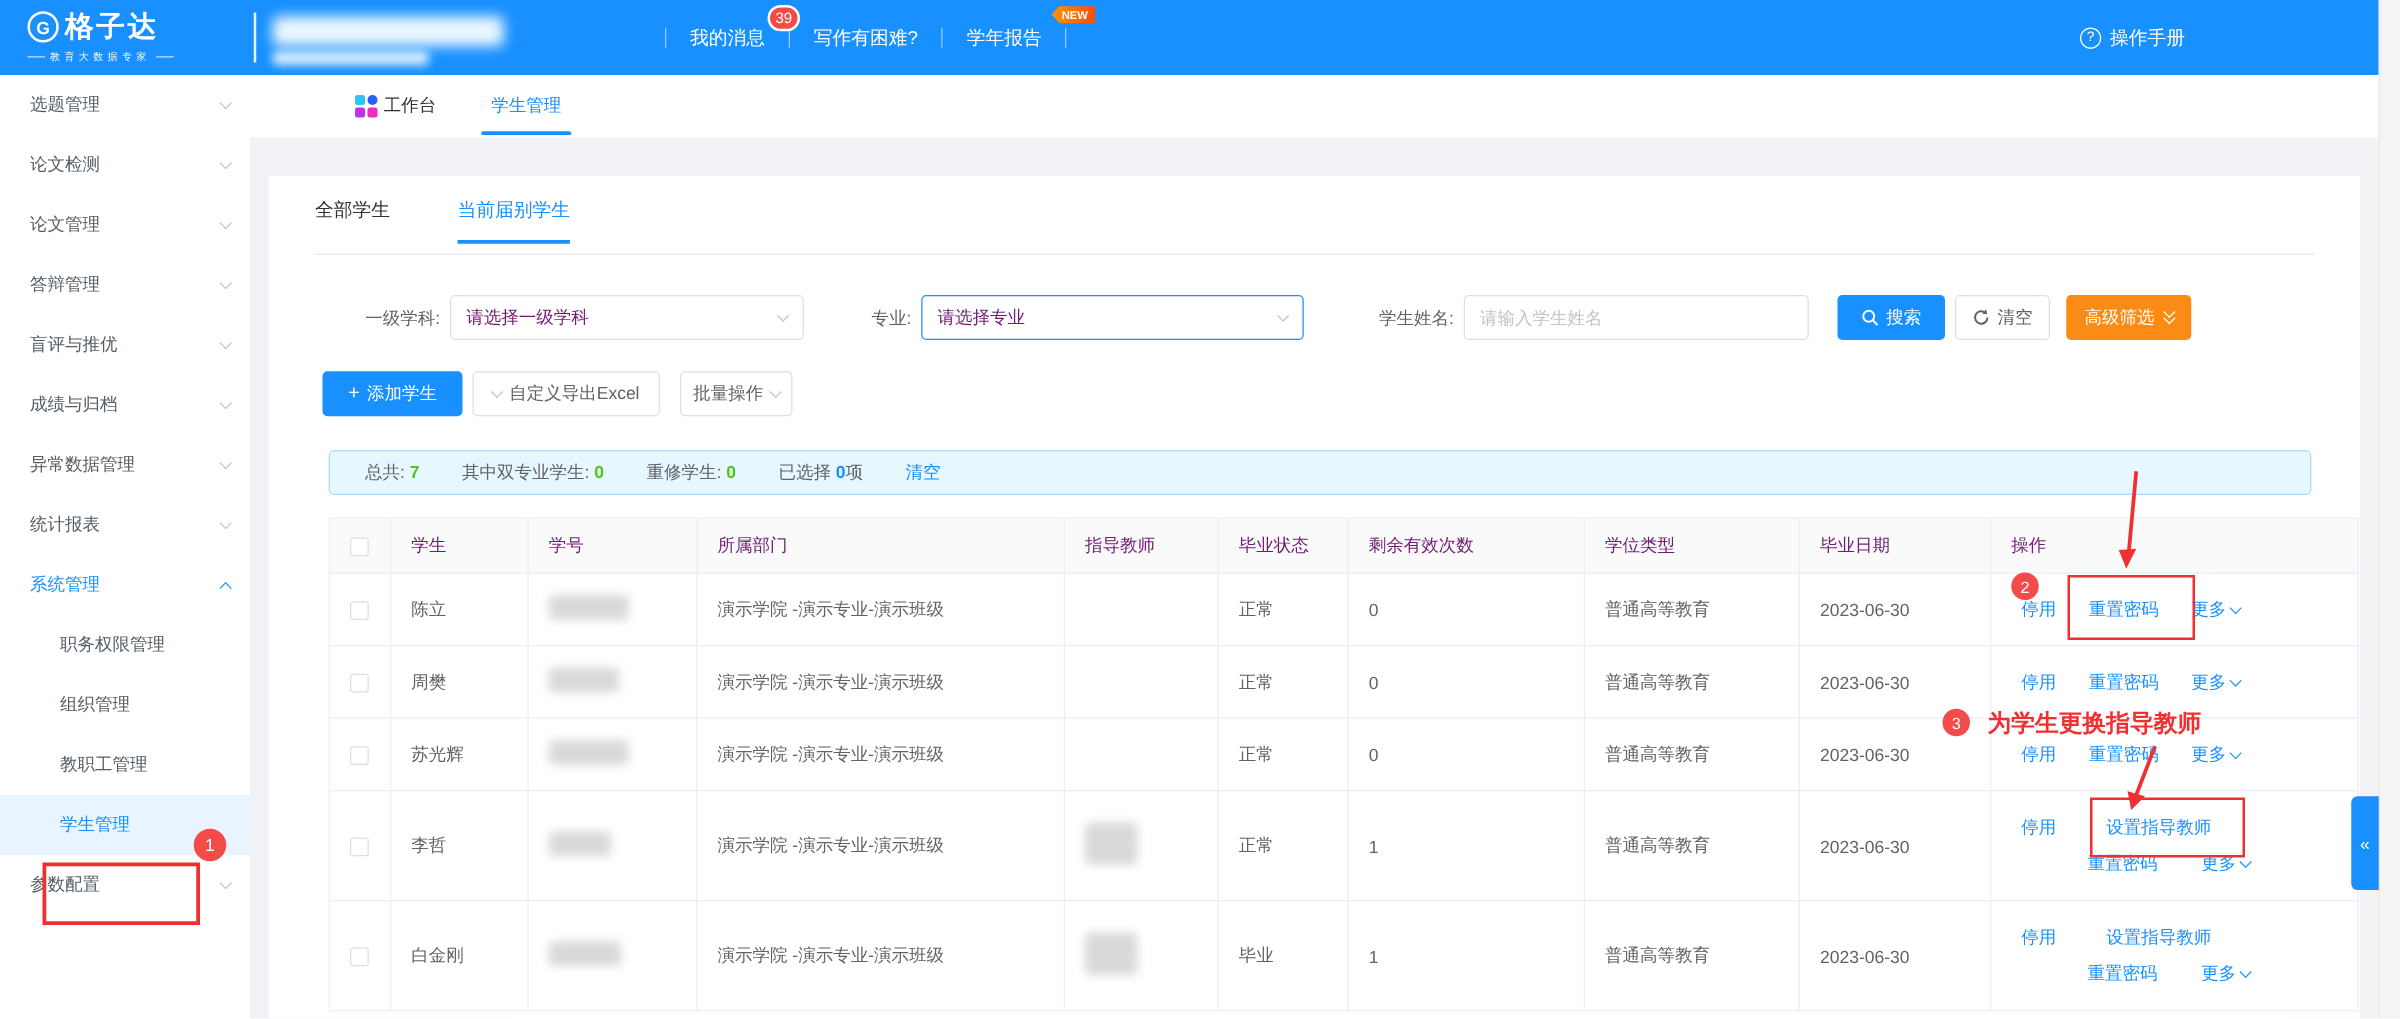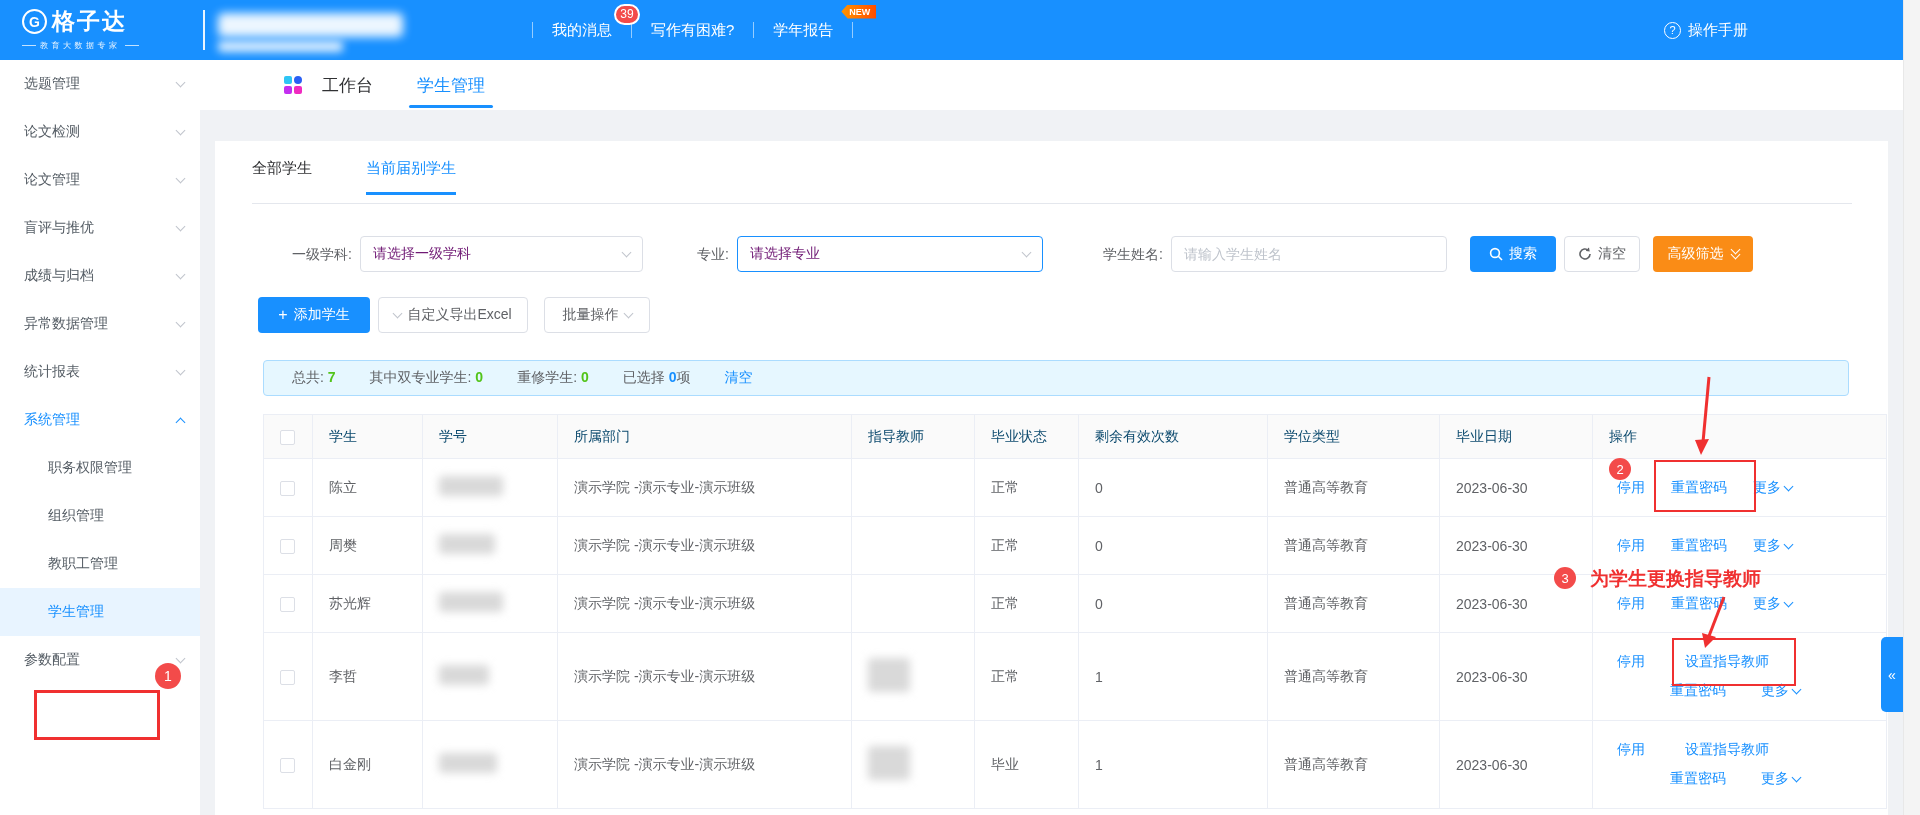--- a/index.html
+++ b/index.html
@@ -35,21 +35,21 @@
   .side-item.active{color:#1890ff;}
   .side-item.active-bg{background:#e8f4ff;color:#1890ff;}
   .chev{display:inline-block;width:7px;height:7px;border-right:1.6px solid #c0c4cc;border-bottom:1.6px solid #c0c4cc;transform:rotate(45deg);margin-top:-3px;}
   .chev.up{transform:rotate(-135deg);margin-top:4px;border-color:#1890ff;}
   .chev.blue{border-color:#1890ff;}
   .chev.white{border-color:#fff;}
 
   
   .mainbg{position:absolute;left:200px;top:60px;width:1703px;height:755px;background:#f0f2f5;}
   .tabbar{position:absolute;left:200px;top:60px;width:1703px;height:50px;background:#fff;display:flex;align-items:stretch;padding-left:62px;}
-  .tab{display:flex;align-items:center;gap:20px;padding:0 22px;font-size:17px;color:#303133;cursor:pointer;position:relative;}
+  .tab{display:flex;align-items:center;gap:5px;padding:0 22px;font-size:14px;color:#303133;cursor:pointer;position:relative;}
   .tab.active{color:#1890ff;}
   .tab.active::after{content:"";position:absolute;left:14px;right:14px;bottom:2px;height:3px;background:#1890ff;border-radius:2px;}
   .grid-icon{display:grid;grid-template-columns:8px 8px;grid-template-rows:8px 8px;gap:2px;}
   .grid-icon i{border-radius:2px;}
   .grid-icon i:nth-child(1){background:#2ec5f5;}
   .grid-icon i:nth-child(2){background:#2a60f5;border-radius:50%;}
   .grid-icon i:nth-child(3){background:#c32ff0;}
   .grid-icon i:nth-child(4){background:#f02bc0;}
 
   .panel{position:absolute;left:215px;top:141px;width:1673px;height:674px;background:#fff;}
@@ -76,21 +76,21 @@
   .toolbar{position:absolute;top:156px;left:0;width:100%;height:38px;}
 
   .sumbar{position:absolute;left:48px;top:219px;width:1586px;height:36px;background:#e6f7ff;border:1px solid #abdcff;border-radius:4px;display:flex;align-items:center;gap:34px;padding-left:28px;}
   .sumbar b.g{color:#52c41a;}
   .sumbar b.b{color:#1890ff;}
   .link{color:#1890ff;cursor:pointer;text-decoration:none;}
 
   table.grid{position:absolute;left:48px;top:273px;width:1623px;border-collapse:collapse;table-layout:fixed;}
   table.grid th,table.grid td{border:1px solid #ebeef5;font-weight:normal;text-align:left;padding:0 0 0 16px;color:#606266;font-size:14px;vertical-align:middle;}
   table.grid thead tr{height:44px;background:#fafafa;}
-  table.grid thead th{color:#0c4a6e;}
+  table.grid thead th{color:#701a75;}
   tr.r58{height:58px;}
   tr.r88{height:88px;}
   td.ck,th.ck{padding:0;text-align:center;}
   .cbx{display:inline-block;width:15px;height:15px;border:1px solid #dcdfe6;border-radius:2px;background:#fff;vertical-align:middle;cursor:pointer;}
   .blur{display:inline-block;background:#d9d9d9;border-radius:4px;filter:blur(4px);}
   .blur.sid{width:64px;height:20px;}
   .blur.tch{width:42px;height:34px;}
   .acts{display:flex;gap:26px;align-items:center;}
   .acts .more{display:flex;align-items:center;gap:4px;}
   .acts2 .l1{display:flex;gap:40px;align-items:center;margin-bottom:11px;}
@@ -157,20 +157,24 @@
       </div>
     <div class="side-item">
         <span class="lbl">论文检测</span>
         <span class="chev"></span>
       </div>
     <div class="side-item">
         <span class="lbl">论文管理</span>
         <span class="chev"></span>
       </div>
     <div class="side-item">
+        <span class="lbl">答辩管理</span>
+        <span class="chev"></span>
+      </div>
+    <div class="side-item">
         <span class="lbl">盲评与推优</span>
         <span class="chev"></span>
       </div>
     <div class="side-item">
         <span class="lbl">成绩与归档</span>
         <span class="chev"></span>
       </div>
     <div class="side-item">
         <span class="lbl">异常数据管理</span>
         <span class="chev"></span>
@@ -263,21 +267,21 @@
 
     <div class="toolbar">
       <button class="btn btn-blue" style="left:43px;width:112px;top:0;">
         <span style="font-size:16px;">+</span>
         <span>添加学生</span>
       </button>
       <button class="btn btn-plain" style="left:163px;width:150px;top:0;">
         <span class="chev" style="margin-top:-4px;"></span>
         <span>自定义导出Excel</span>
       </button>
-      <button class="btn btn-plain" style="left:329px;width:106px;top:0;">
+      <button class="btn btn-plain" style="left:329px;width:90px;top:0;">
         <span>批量操作</span>
         <span class="chev" style="margin-top:-4px;"></span>
       </button>
     </div>
 
     <div class="sumbar">
       <span><span>总共:</span> <b class="g">7</b></span>
       <span><span>其中双专业学生:</span> <b class="g">0</b></span>
       <span><span>重修学生:</span> <b class="g">0</b></span>
       <span><span>已选择</span> <b class="b">0</b><span>项</span></span>

